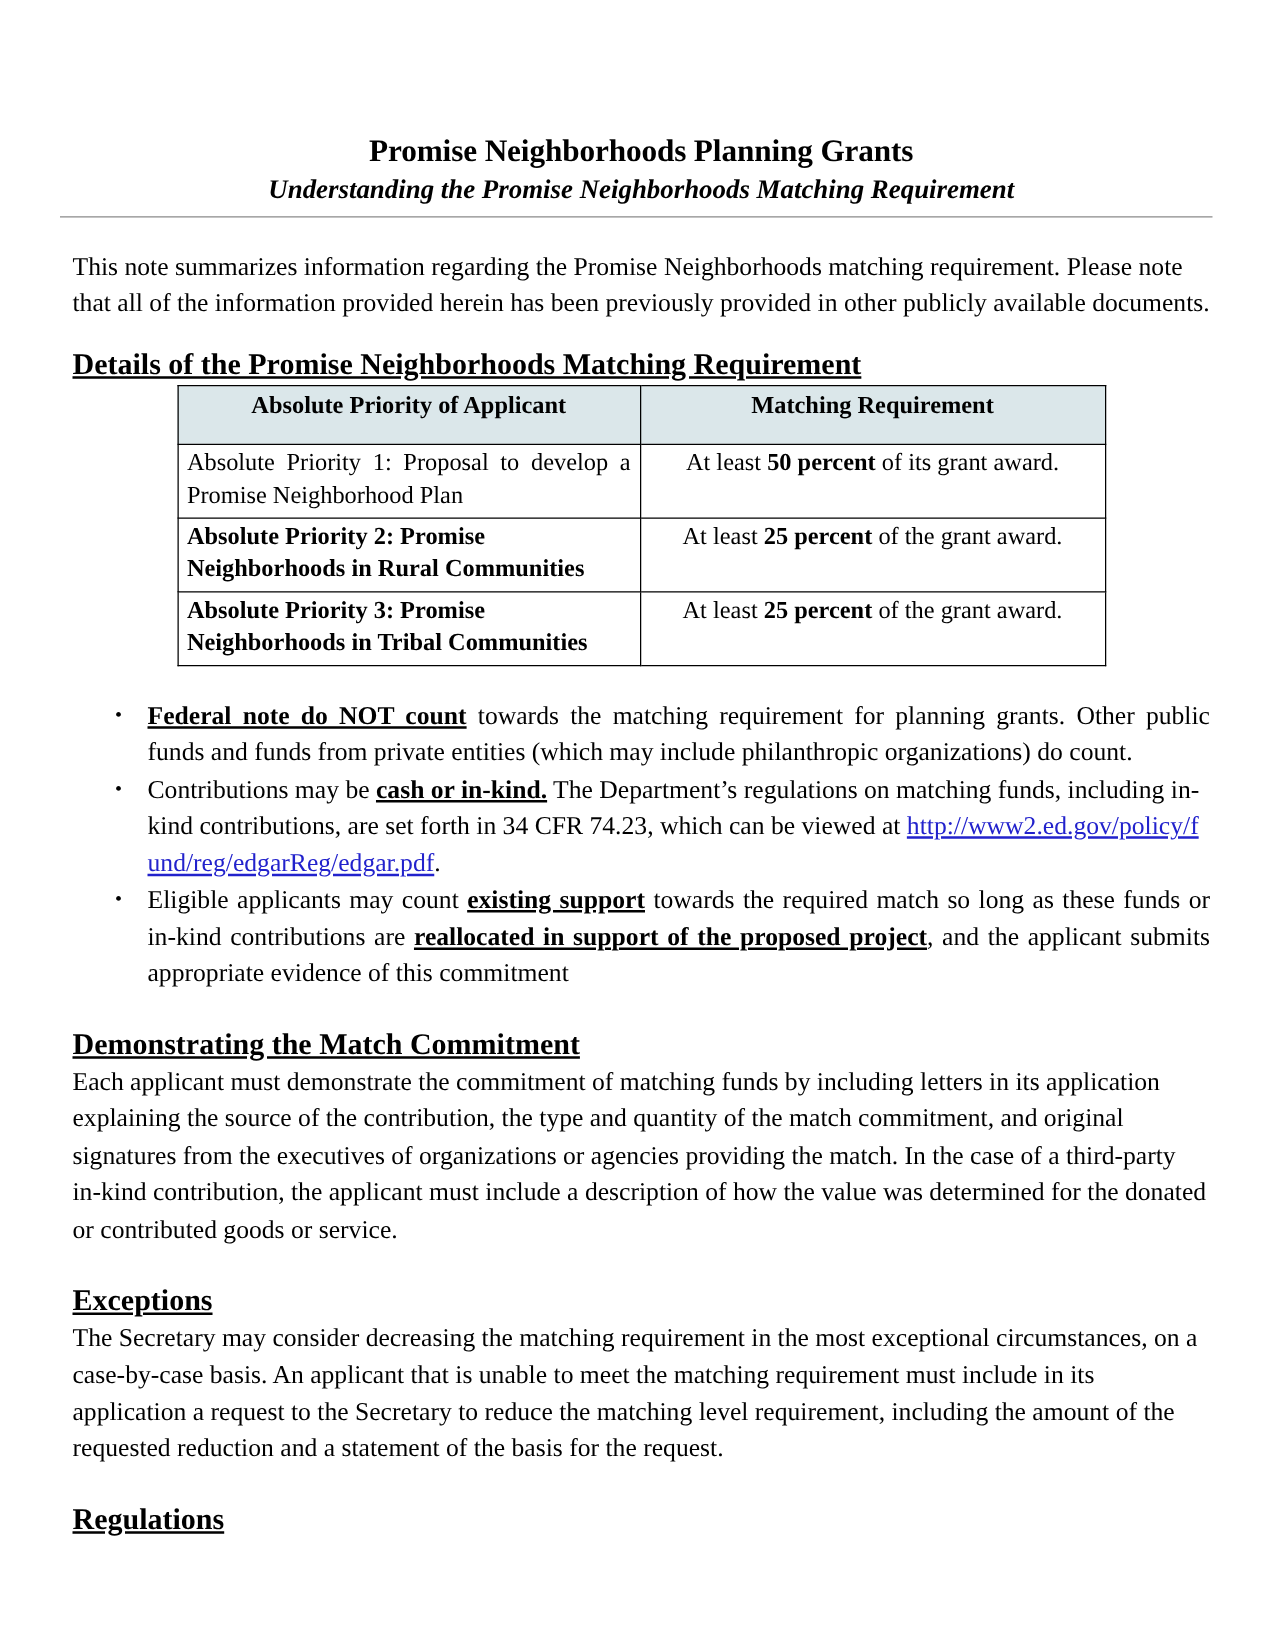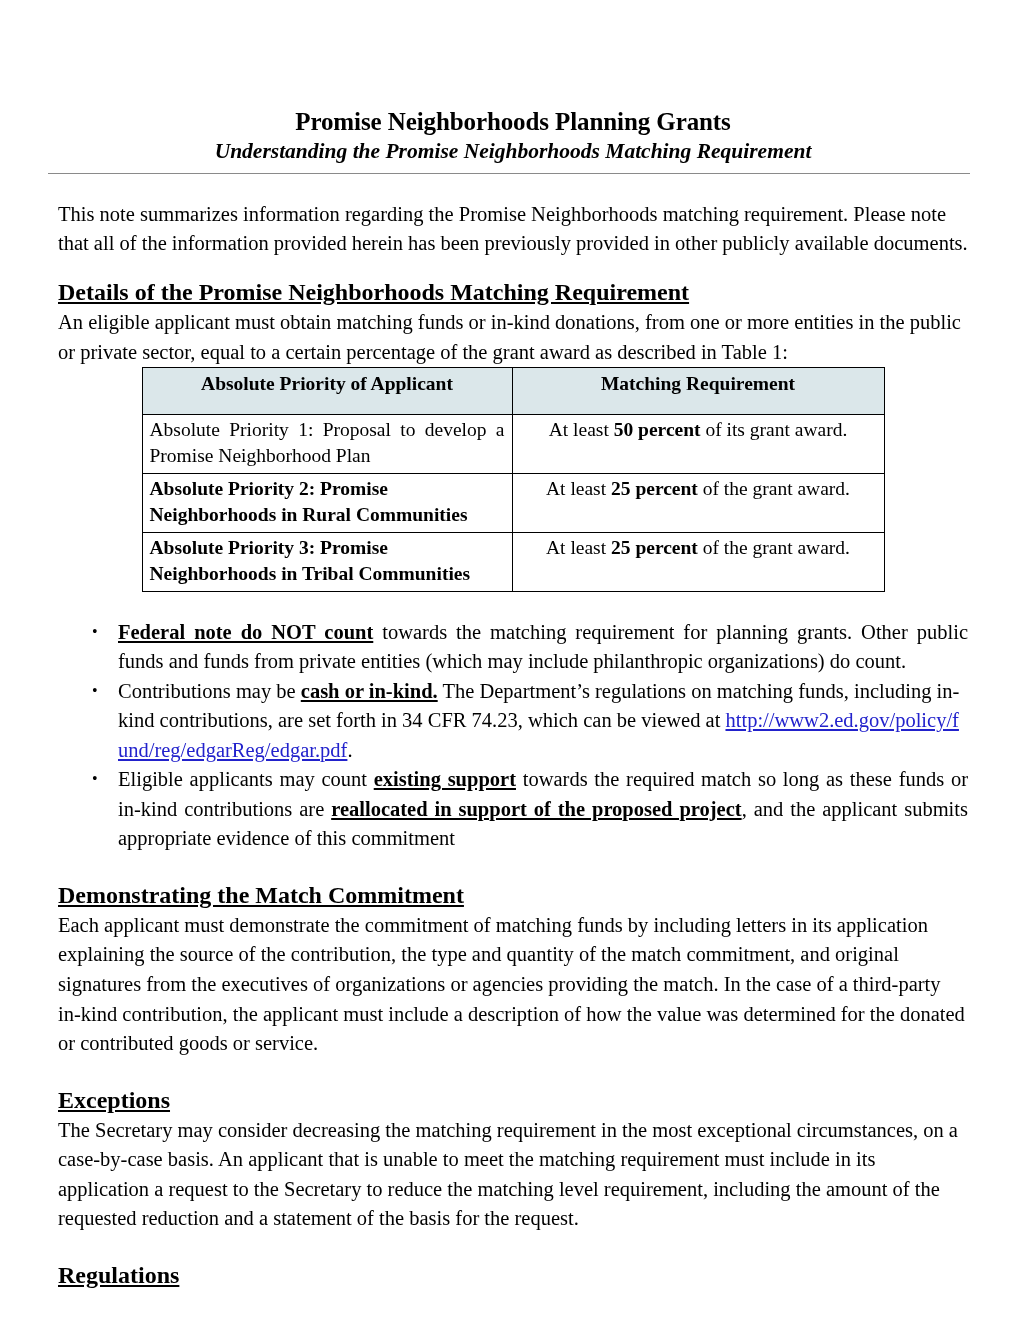--- a/index.html
+++ b/index.html
@@ -149,21 +149,20 @@
     </div>
     <div class="title-rule"></div>
 
     <div class="spacer-26"></div>
 
     <p class="para">This note summarizes information regarding the Promise Neighborhoods matching requirement.  Please note that all of the information provided herein has been previously provided in other publicly available documents.</p>
 
     <div class="spacer-18"></div>
 
     <div class="section-head">Details of the Promise Neighborhoods Matching Requirement</div>
-    <p class="para">An eligible applicant must obtain matching funds or in-kind donations, from one or more entities in the public or private sector, equal to a certain percentage of the grant award as described in Table 1:</p>
 
 
     <table class="match-table">
       <colgroup>
           <col class="c1">
           <col class="c2">
         </colgroup>
       <thead>
         <tr>
           <th>Absolute Priority of Applicant</th>

